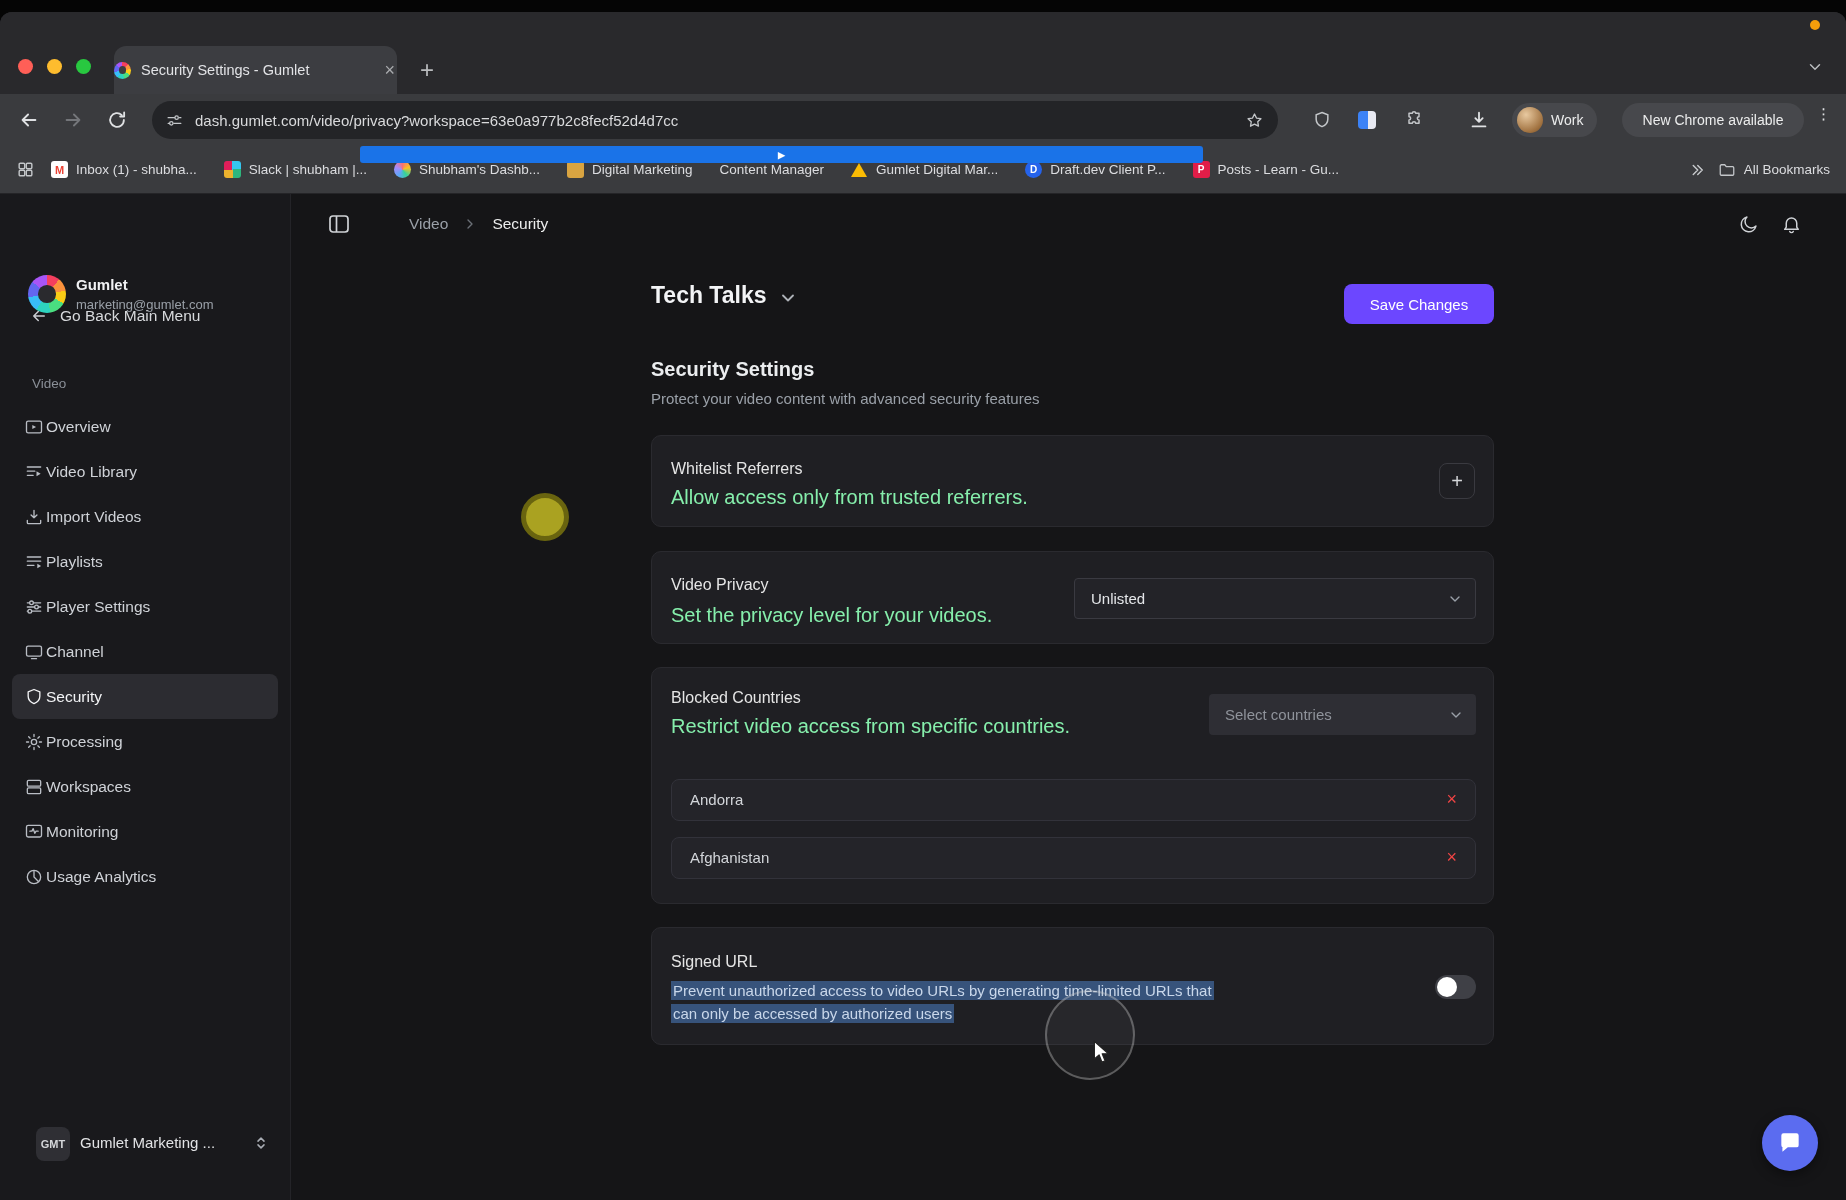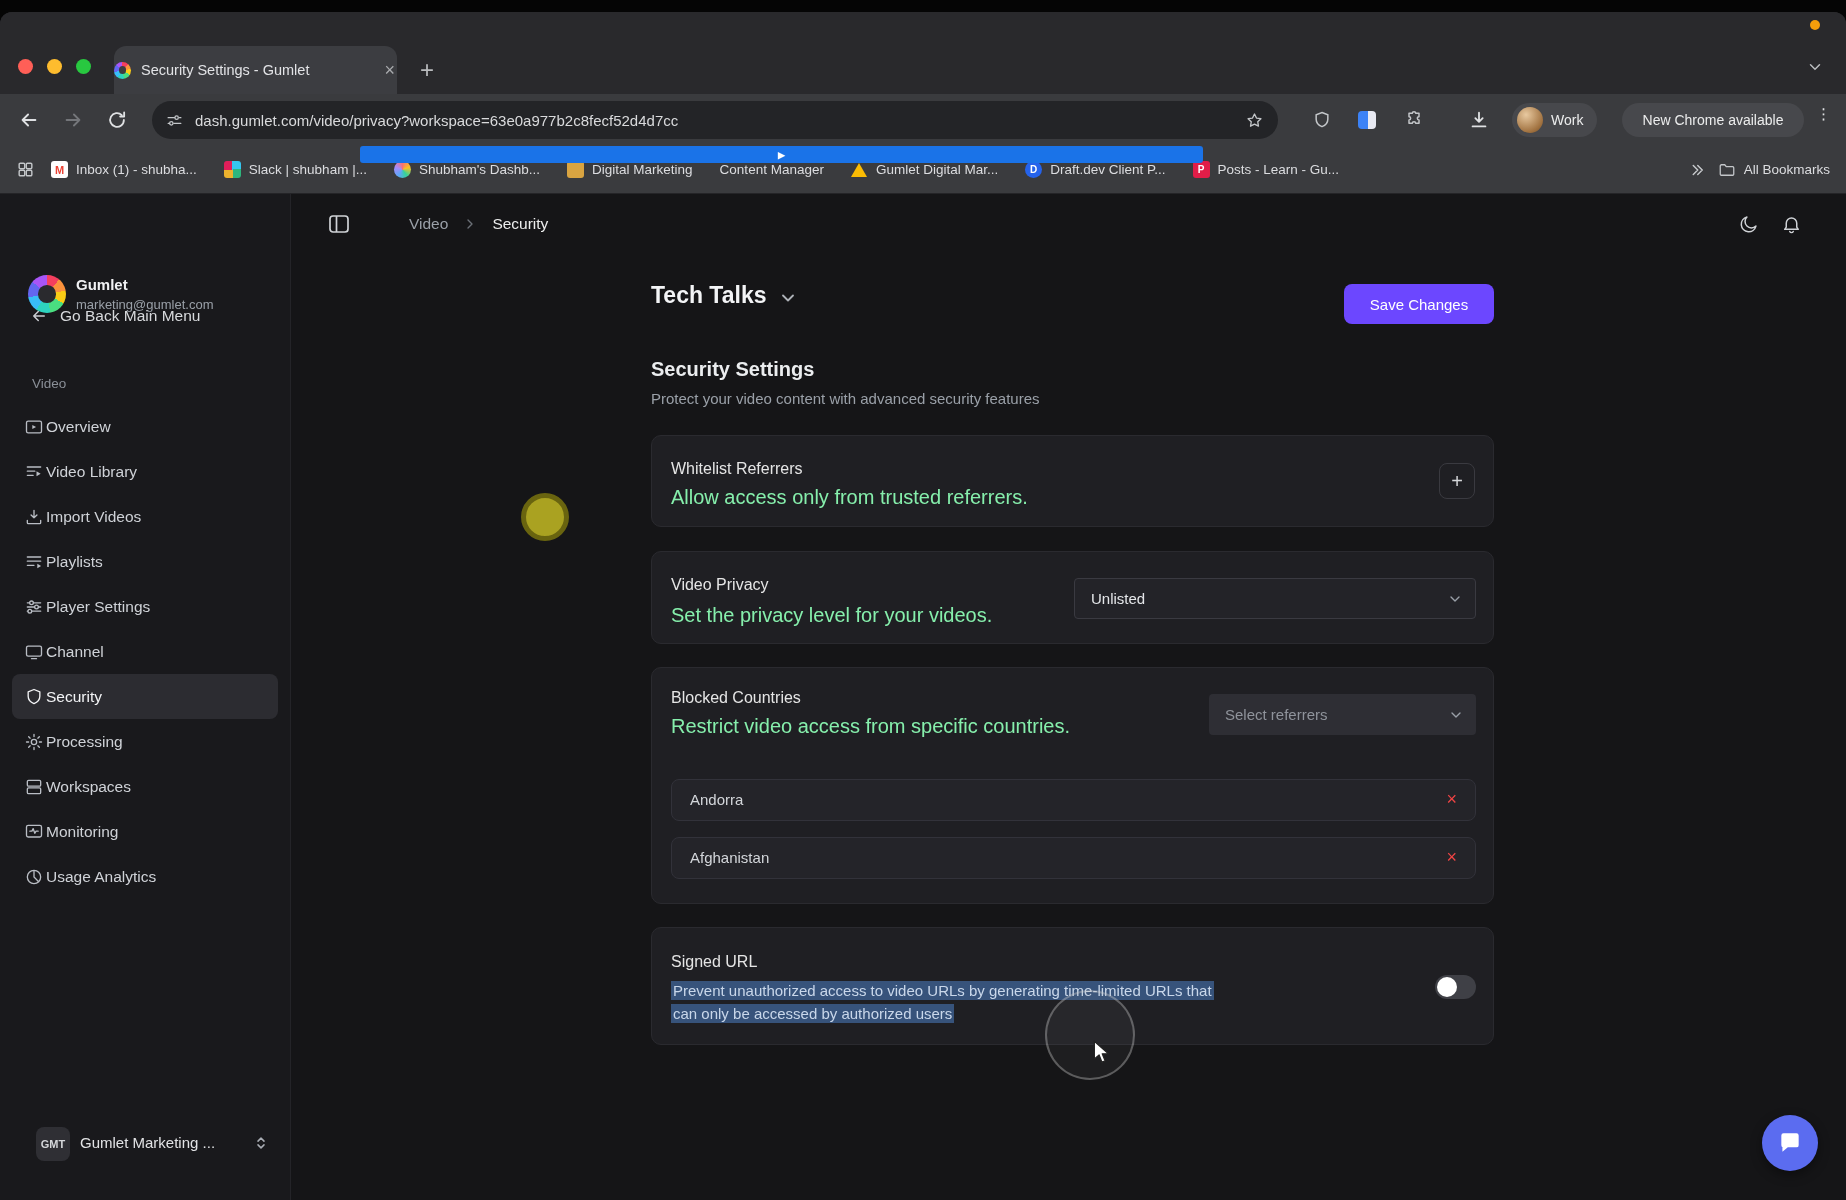--- a/index.html
+++ b/index.html
@@ -420,21 +420,21 @@
               <svg class="sel-chev" viewBox="0 0 24 24" fill="none" stroke="currentColor" stroke-width="2" stroke-linecap="round" stroke-linejoin="round">
                   <path d="M6 9l6 6 6-6"></path>
                 </svg>
             </div>
           </div>
 
           <div class="card" id="card-blocked">
             <div class="card-title" style="top:21px">Blocked Countries</div>
             <div class="card-desc" style="top:47px">Restrict video access from specific countries.</div>
             <div class="select" id="countries-select">
-              <span>Select referrers</span>
+              <span>Select countries</span>
               <svg class="sel-chev" viewBox="0 0 24 24" fill="none" stroke="currentColor" stroke-width="2" stroke-linecap="round" stroke-linejoin="round">
                   <path d="M6 9l6 6 6-6"></path>
                 </svg>
             </div>
             <div class="country-row" id="country-0">
               <span>Andorra</span>
               <span class="row-x">×</span>
             </div>
             <div class="country-row" id="country-1">
               <span>Afghanistan</span>

